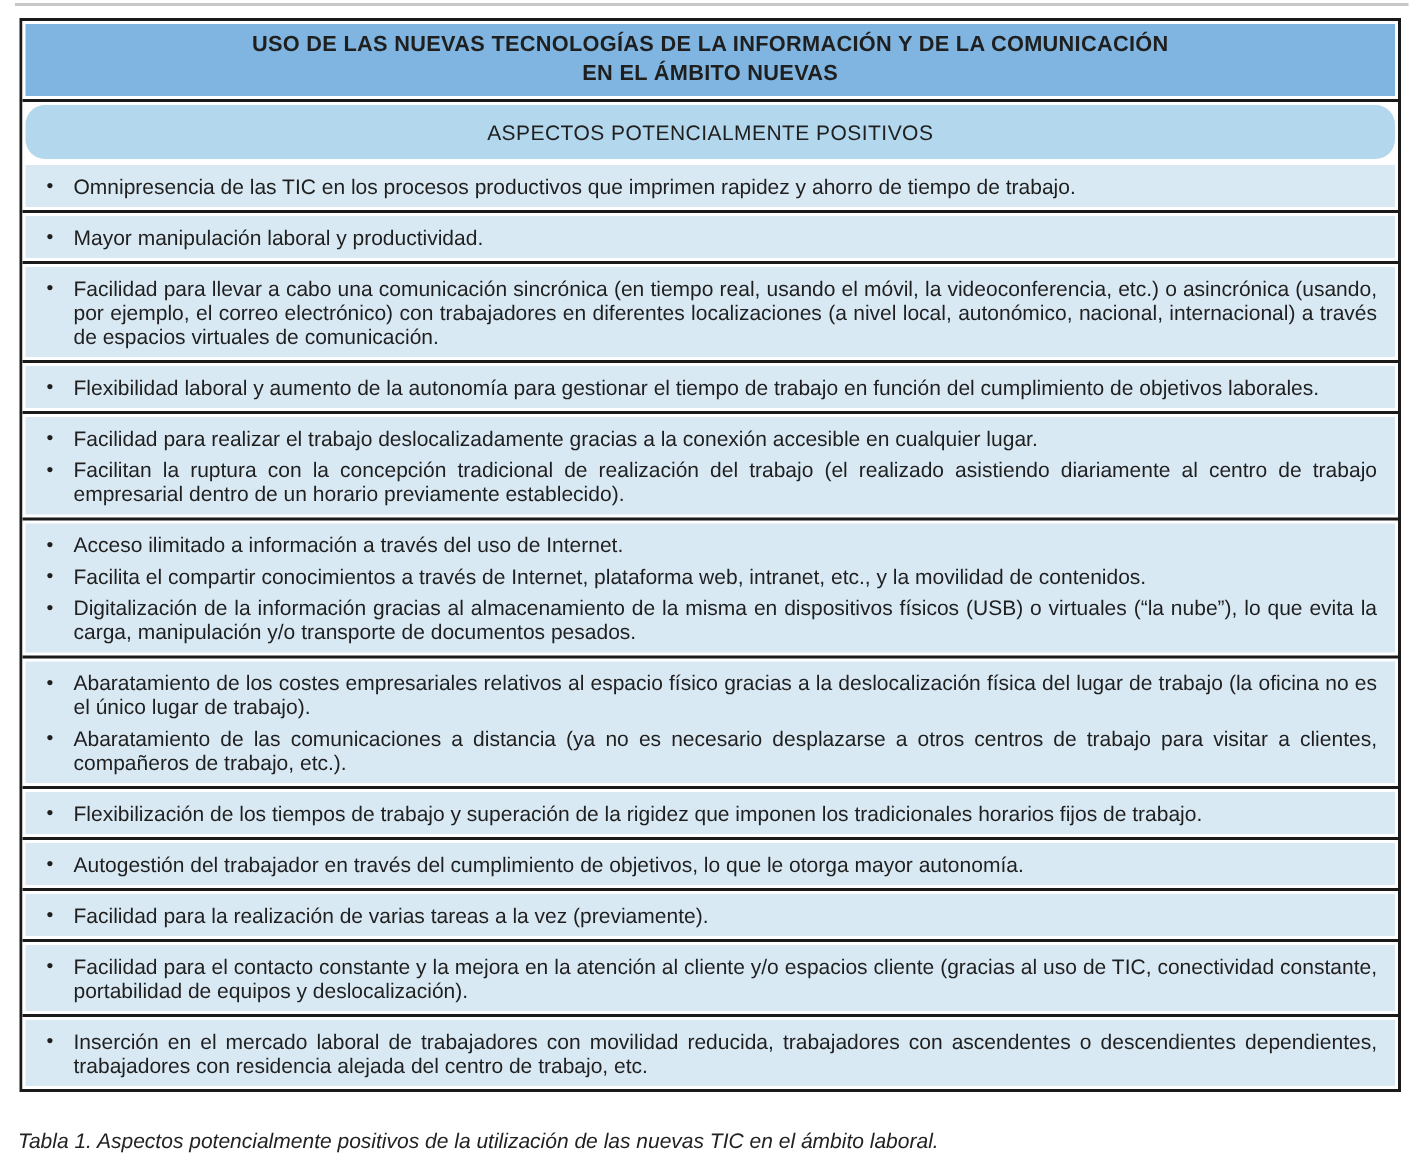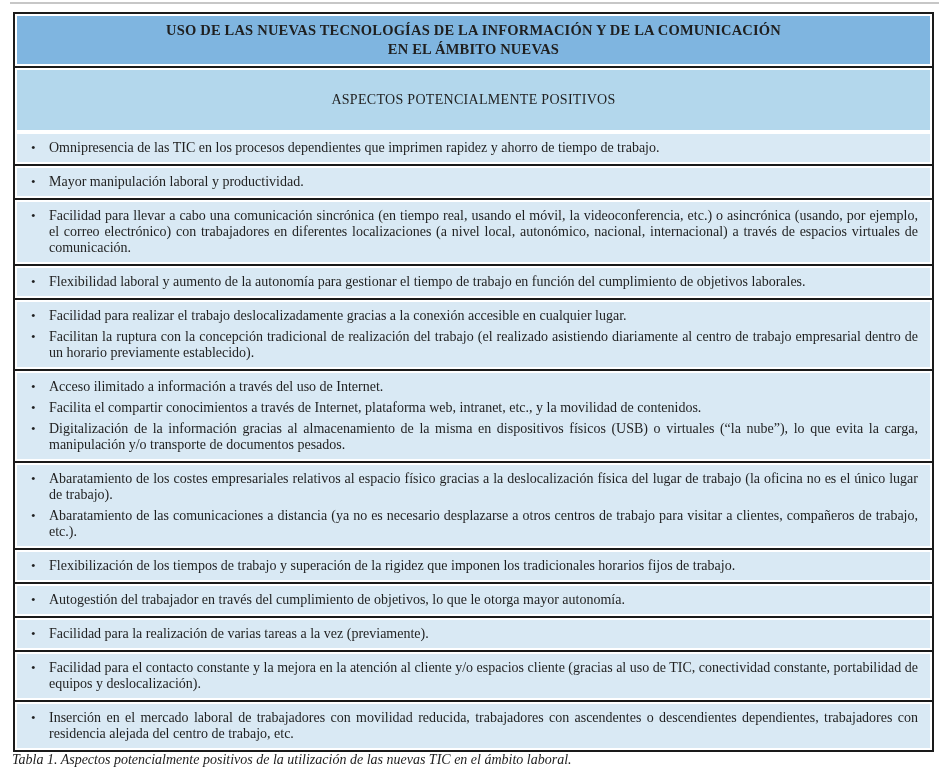--- a/index.html
+++ b/index.html
@@ -1,21 +1,21 @@
 <!DOCTYPE html>
 <html style="--header_bg: #7fb5e0; --subheader_bg: #b3d7ec; --row_bg: #d9e9f4; --border: #1a1a1a; --text: #1f1f1f;"><head>
 <meta charset="utf-8">
 <style>
   html, body { margin: 0; padding: 0; background: #ffffff; }
   .page {
     position: relative;
     width: 947px;
     height: 780px;
     background: #ffffff;
-    font-family: Liberation Serif, serif;
+    font-family: Liberation Sans, sans-serif;
     color: var(--text, #1f1f1f);
     overflow: hidden;
   }
   .top-rule {
     position: absolute;
     left: 10px;
     right: 8px;
     top: 2px;
     height: 2px;
     background: #c7c7c7;
@@ -40,22 +40,23 @@
     font-size: 14.5px;
     line-height: 19px;
     padding: 5px 8px;
     letter-spacing: 0.2px;
   }
   .fill-subheader {
     background: var(--subheader_bg, #b3d7ec);
     text-align: center;
     font-size: 14px;
     line-height: 16px;
-    padding: 22px 8px;
+    padding: 10px 8px;
     letter-spacing: 0.3px;
+    border-radius: 13px;
   }
   .fill-row {
     background: var(--row_bg, #d9e9f4);
     padding: 6px 10px 6px 12px;
     font-size: 14px;
     line-height: 16px;
   }
   .bullet-item { display: flex; align-items: flex-start; }
   .bullet-item + .bullet-item { margin-top: 5px; }
   .bullet {
@@ -93,21 +94,21 @@
       </div>
     </div>
     <div class="band">
       <div class="fill-subheader">ASPECTOS POTENCIALMENTE POSITIVOS</div>
     </div>
     
     <div style="display:contents" id="table-body"><div class="band">
           <div class="fill-row">
             <div class="bullet-item">
               <span class="bullet">•</span>
-              <span class="bullet-text">Omnipresencia de las TIC en los procesos dependientes que imprimen rapidez y ahorro de tiempo de trabajo.</span>
+              <span class="bullet-text">Omnipresencia de las TIC en los procesos productivos que imprimen rapidez y ahorro de tiempo de trabajo.</span>
             </div>
           </div>
         </div><div class="band">
           <div class="fill-row">
             <div class="bullet-item">
               <span class="bullet">•</span>
               <span class="bullet-text">Mayor manipulación laboral y productividad.</span>
             </div>
           </div>
         </div><div class="band">

